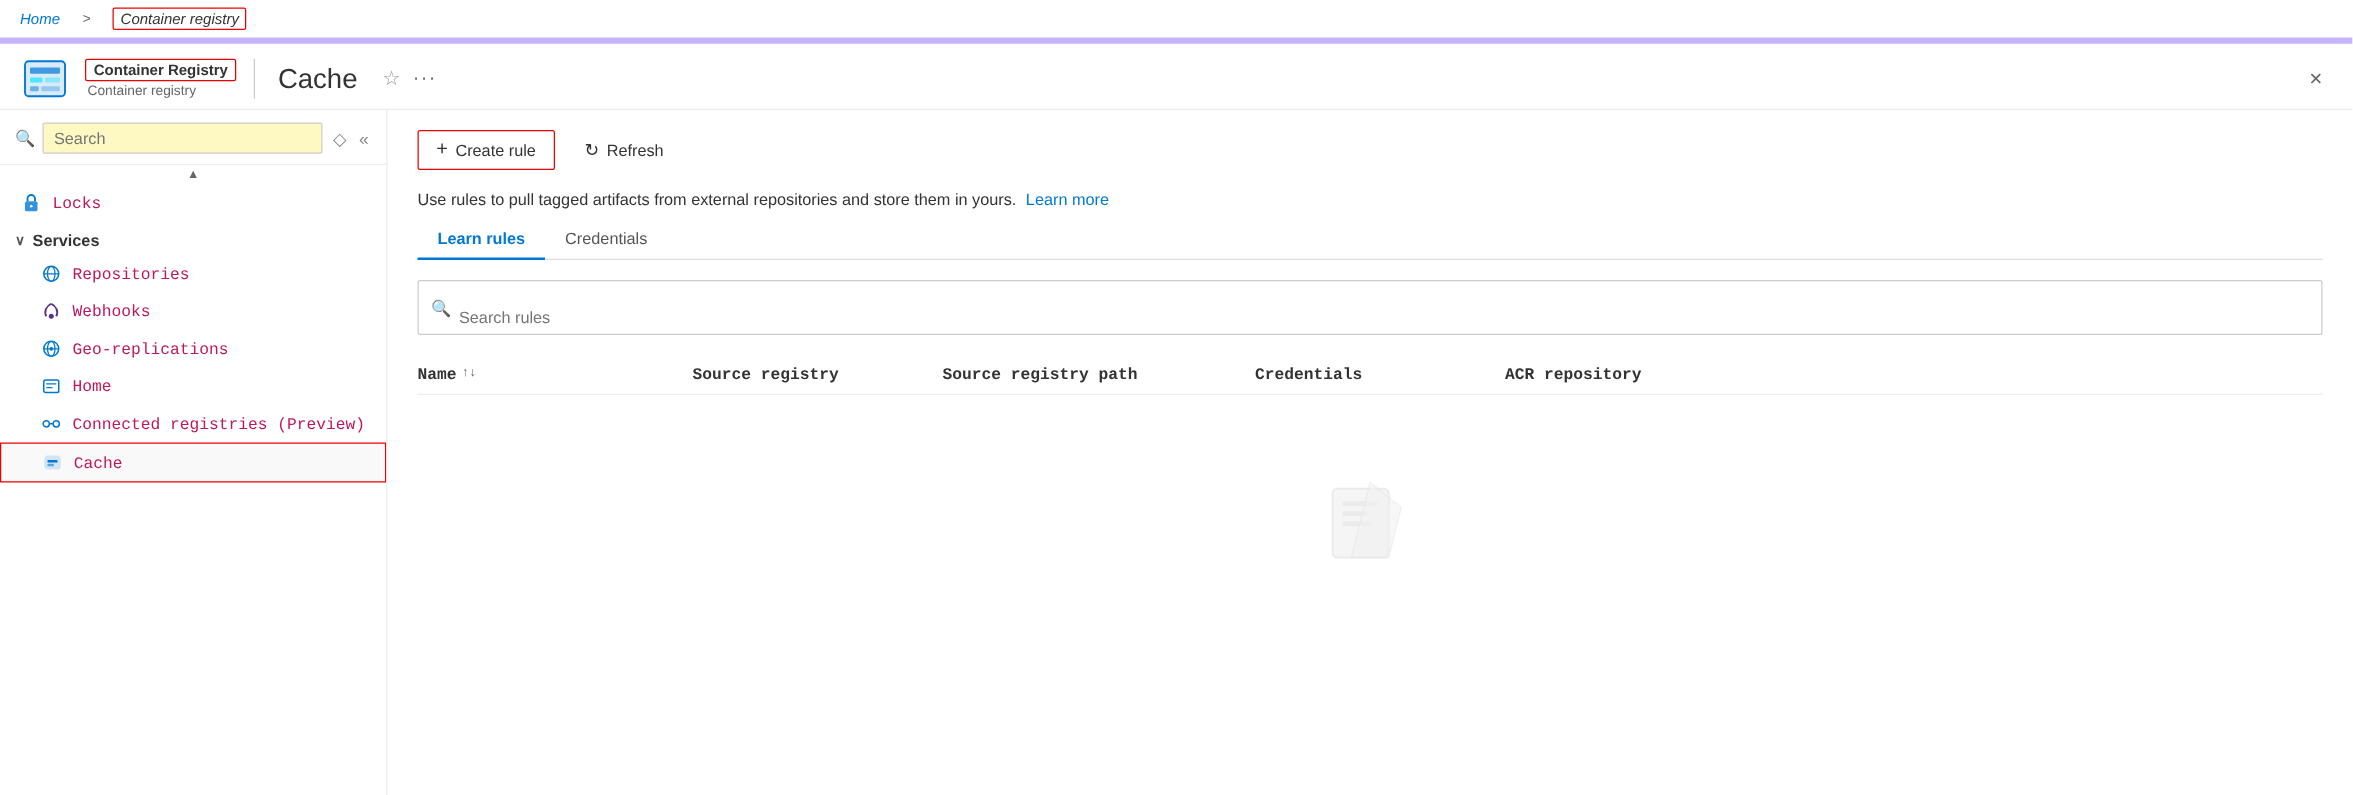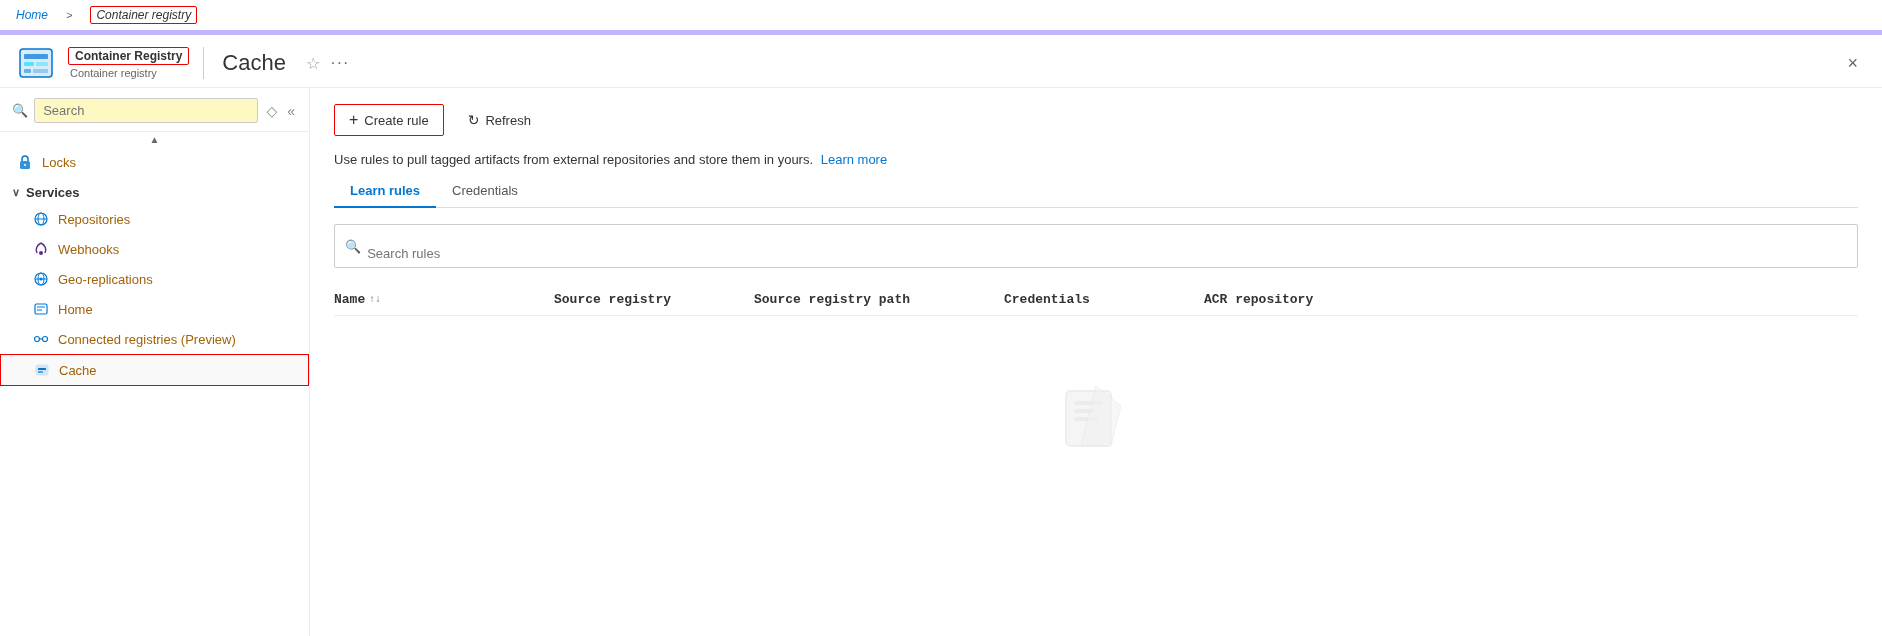--- a/index.html
+++ b/index.html
@@ -52,21 +52,21 @@
       flex: 1; border: 1px solid #ccc; border-radius: 2px; padding: 4px 8px; font-size: 13px; color: #555; background: #fef9c3; outline: none;
     }
     .sidebar-search-icon { color: #777; font-size: 13px; }
     .sidebar-icons { display: flex; gap: 6px; }
     .sidebar-icon-btn { color: #888; cursor: pointer; font-size: 14px; padding: 2px; }
 
     .sidebar-scroll-indicator { display: flex; justify-content: center; padding: 2px 0; }
     .sidebar-scroll-up { color: #666; font-size: 10px; }
 
     .sidebar-item {
-      display: flex; align-items: center; padding: 6px 16px; gap: 8px; cursor: pointer; font-size: 13px; color: #a16207;
+      display: flex; align-items: center; padding: 6px 16px; gap: 8px; cursor: pointer; font-size: 13px; color: #be185d; font-family: Liberation Mono, monospace;
     }
     .sidebar-item.active-outlined {
       border: 1.5px solid #e00; background: #f9f9f9;
     }
     .sidebar-item-icon { width: 18px; height: 18px; flex-shrink: 0; display: flex; align-items: center; justify-content: center; }
     .sidebar-item-icon svg { width: 16px; height: 16px; }
 
     .sidebar-section { display: flex; align-items: center; padding: 8px 16px 4px 12px; font-size: 13px; font-weight: 600; color: #333; gap: 6px; cursor: pointer; }
     .sidebar-section .chevron { font-size: 11px; color: #555; }
 

